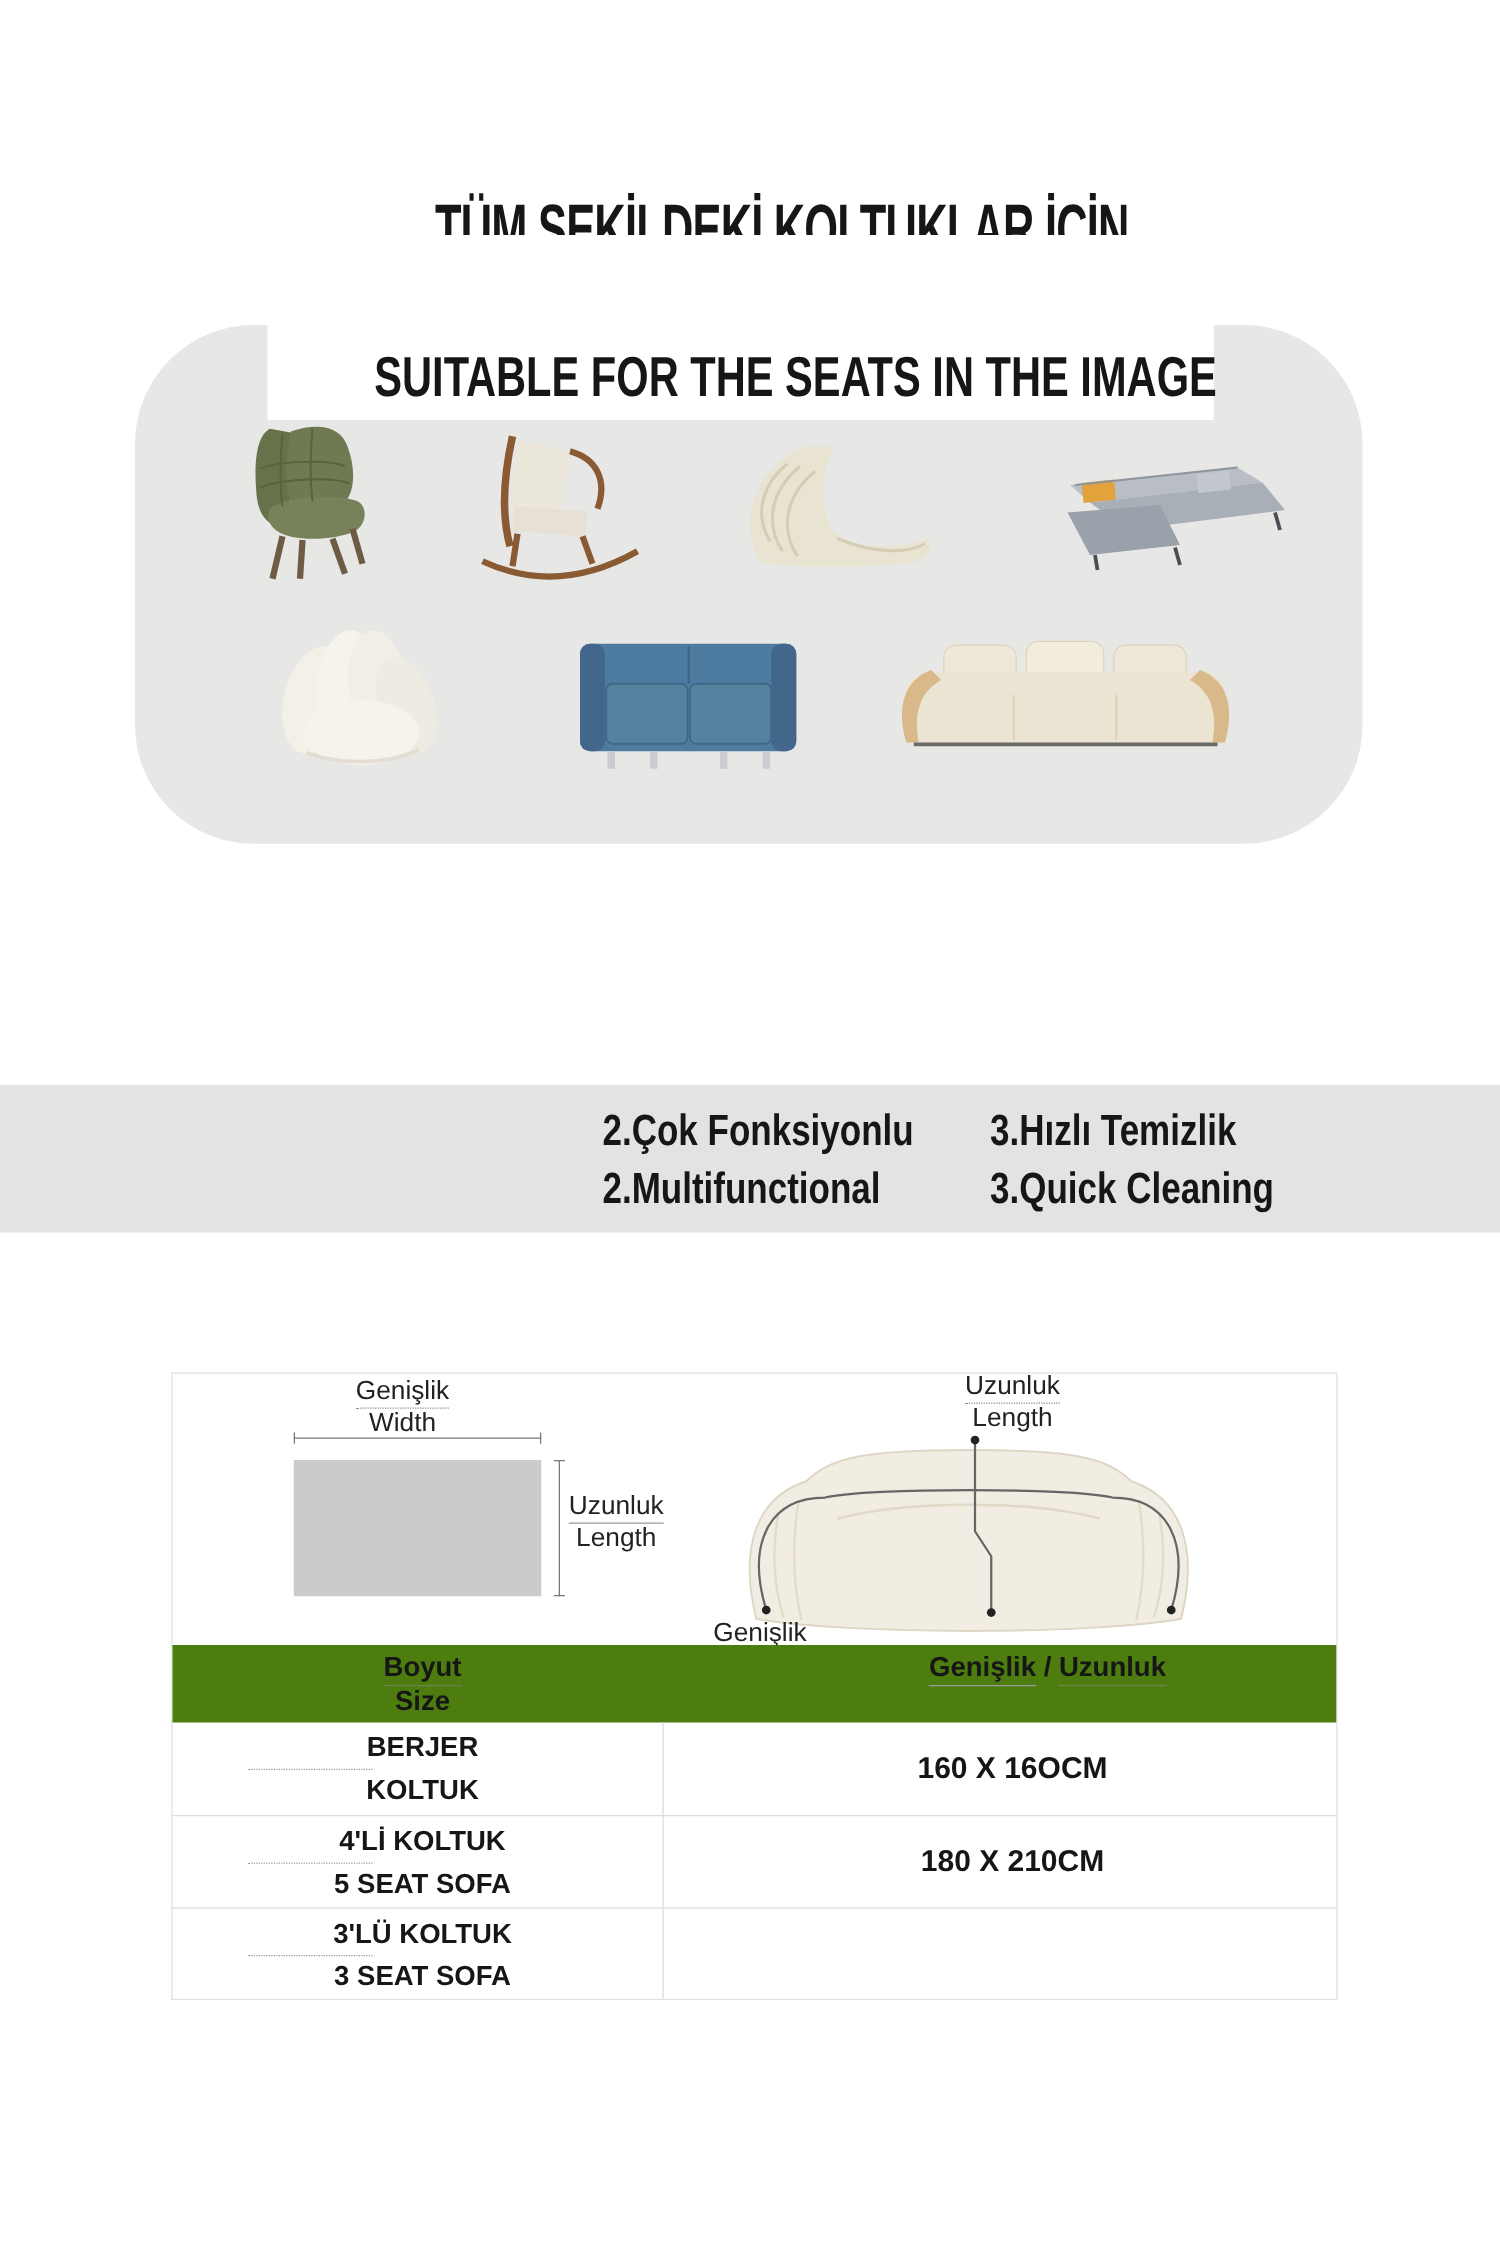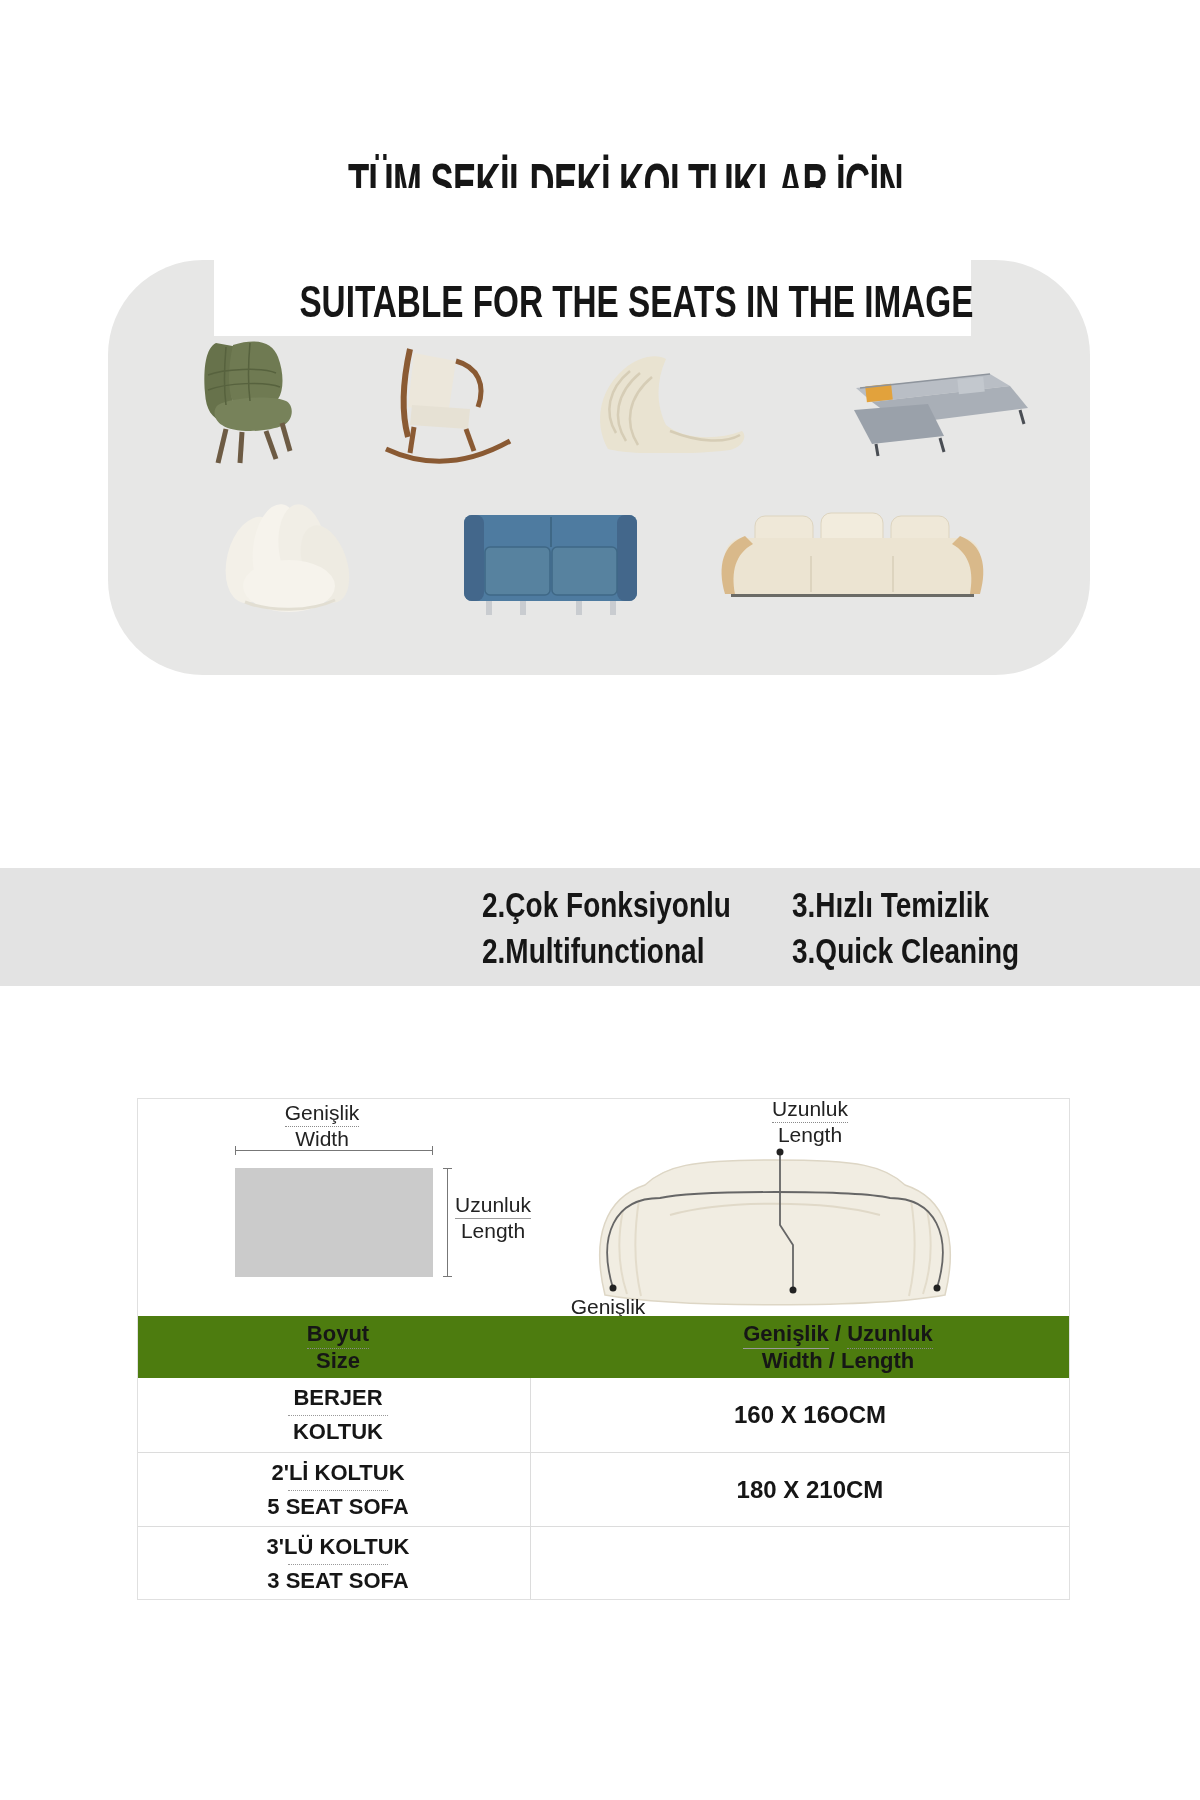--- a/index.html
+++ b/index.html
@@ -48,21 +48,21 @@
   .thead{left:138px;top:1316px;width:931px;height:62px;background:#4d7c0f;}
   .th-left{position:absolute;left:100px;top:4px;width:200px;text-align:center;
            font-weight:bold;font-size:22px;line-height:27px;}
   .th-right{position:absolute;left:530px;top:4px;width:340px;text-align:center;
             font-weight:bold;font-size:22px;line-height:27px;}
   .tdivider{left:530px;top:1378px;width:1px;height:221px;background:#dcdcdc;}
   .trow{left:138px;width:931px;height:74px;}
   .rowline{left:138px;width:931px;height:1px;background:#dcdcdc;}
   .cell-name{position:absolute;left:60px;top:0;width:280px;height:74px;text-align:center;
              font-weight:bold;font-size:22px;display:flex;flex-direction:column;
-             justify-content:center;align-items:center;gap:1px;}
+             justify-content:center;gap:1px;}
   .dotsep{width:100px;height:1px;border-bottom:1px dotted #9a9a9a;margin:2px 0;}
   .cell-size{position:absolute;left:392px;top:0;width:560px;height:74px;display:flex;
              align-items:center;justify-content:center;font-weight:bold;font-size:24px;}
   svg{display:block;}
 </style>
 </head>
 <body>
 
 <div class="abs title-tr">
   <span class="squeeze">TÜM ŞEKİLDEKİ KOLTUKLAR İÇİN</span>
@@ -207,41 +207,36 @@
   <div class="th-left">
     <div><span class="u-dot">Boyut</span></div>
     <div>Size</div>
   </div>
   <div class="th-right">
     <div class="nowrap">
       <span class="u-sol">Genişlik</span>
       <span>/</span>
       <span class="u-dot">Uzunluk</span>
     </div>
-    <div class="nowrap">
-      <span>Width</span>
-      <span>/</span>
-      <span>Length</span>
-    </div>
   </div>
 </div>
 
 <div class="abs trow" style="top:1378px;">
   <div class="cell-name">
     <span>BERJER</span>
     <span class="dotsep"></span>
     <span>KOLTUK</span>
   </div>
   <div class="cell-size">160 X 16OCM</div>
 </div>
 <div class="abs rowline" style="top:1452px;"></div>
 
 <div class="abs trow" style="top:1453px;">
   <div class="cell-name">
-    <span>2'Lİ KOLTUK</span>
+    <span>4'Lİ KOLTUK</span>
     <span class="dotsep"></span>
     <span>5 SEAT SOFA</span>
   </div>
   <div class="cell-size">180 X 210CM</div>
 </div>
 <div class="abs rowline" style="top:1526px;"></div>
 
 <div class="abs trow" style="top:1527px;">
   <div class="cell-name">
     <span>3'LÜ KOLTUK</span>

